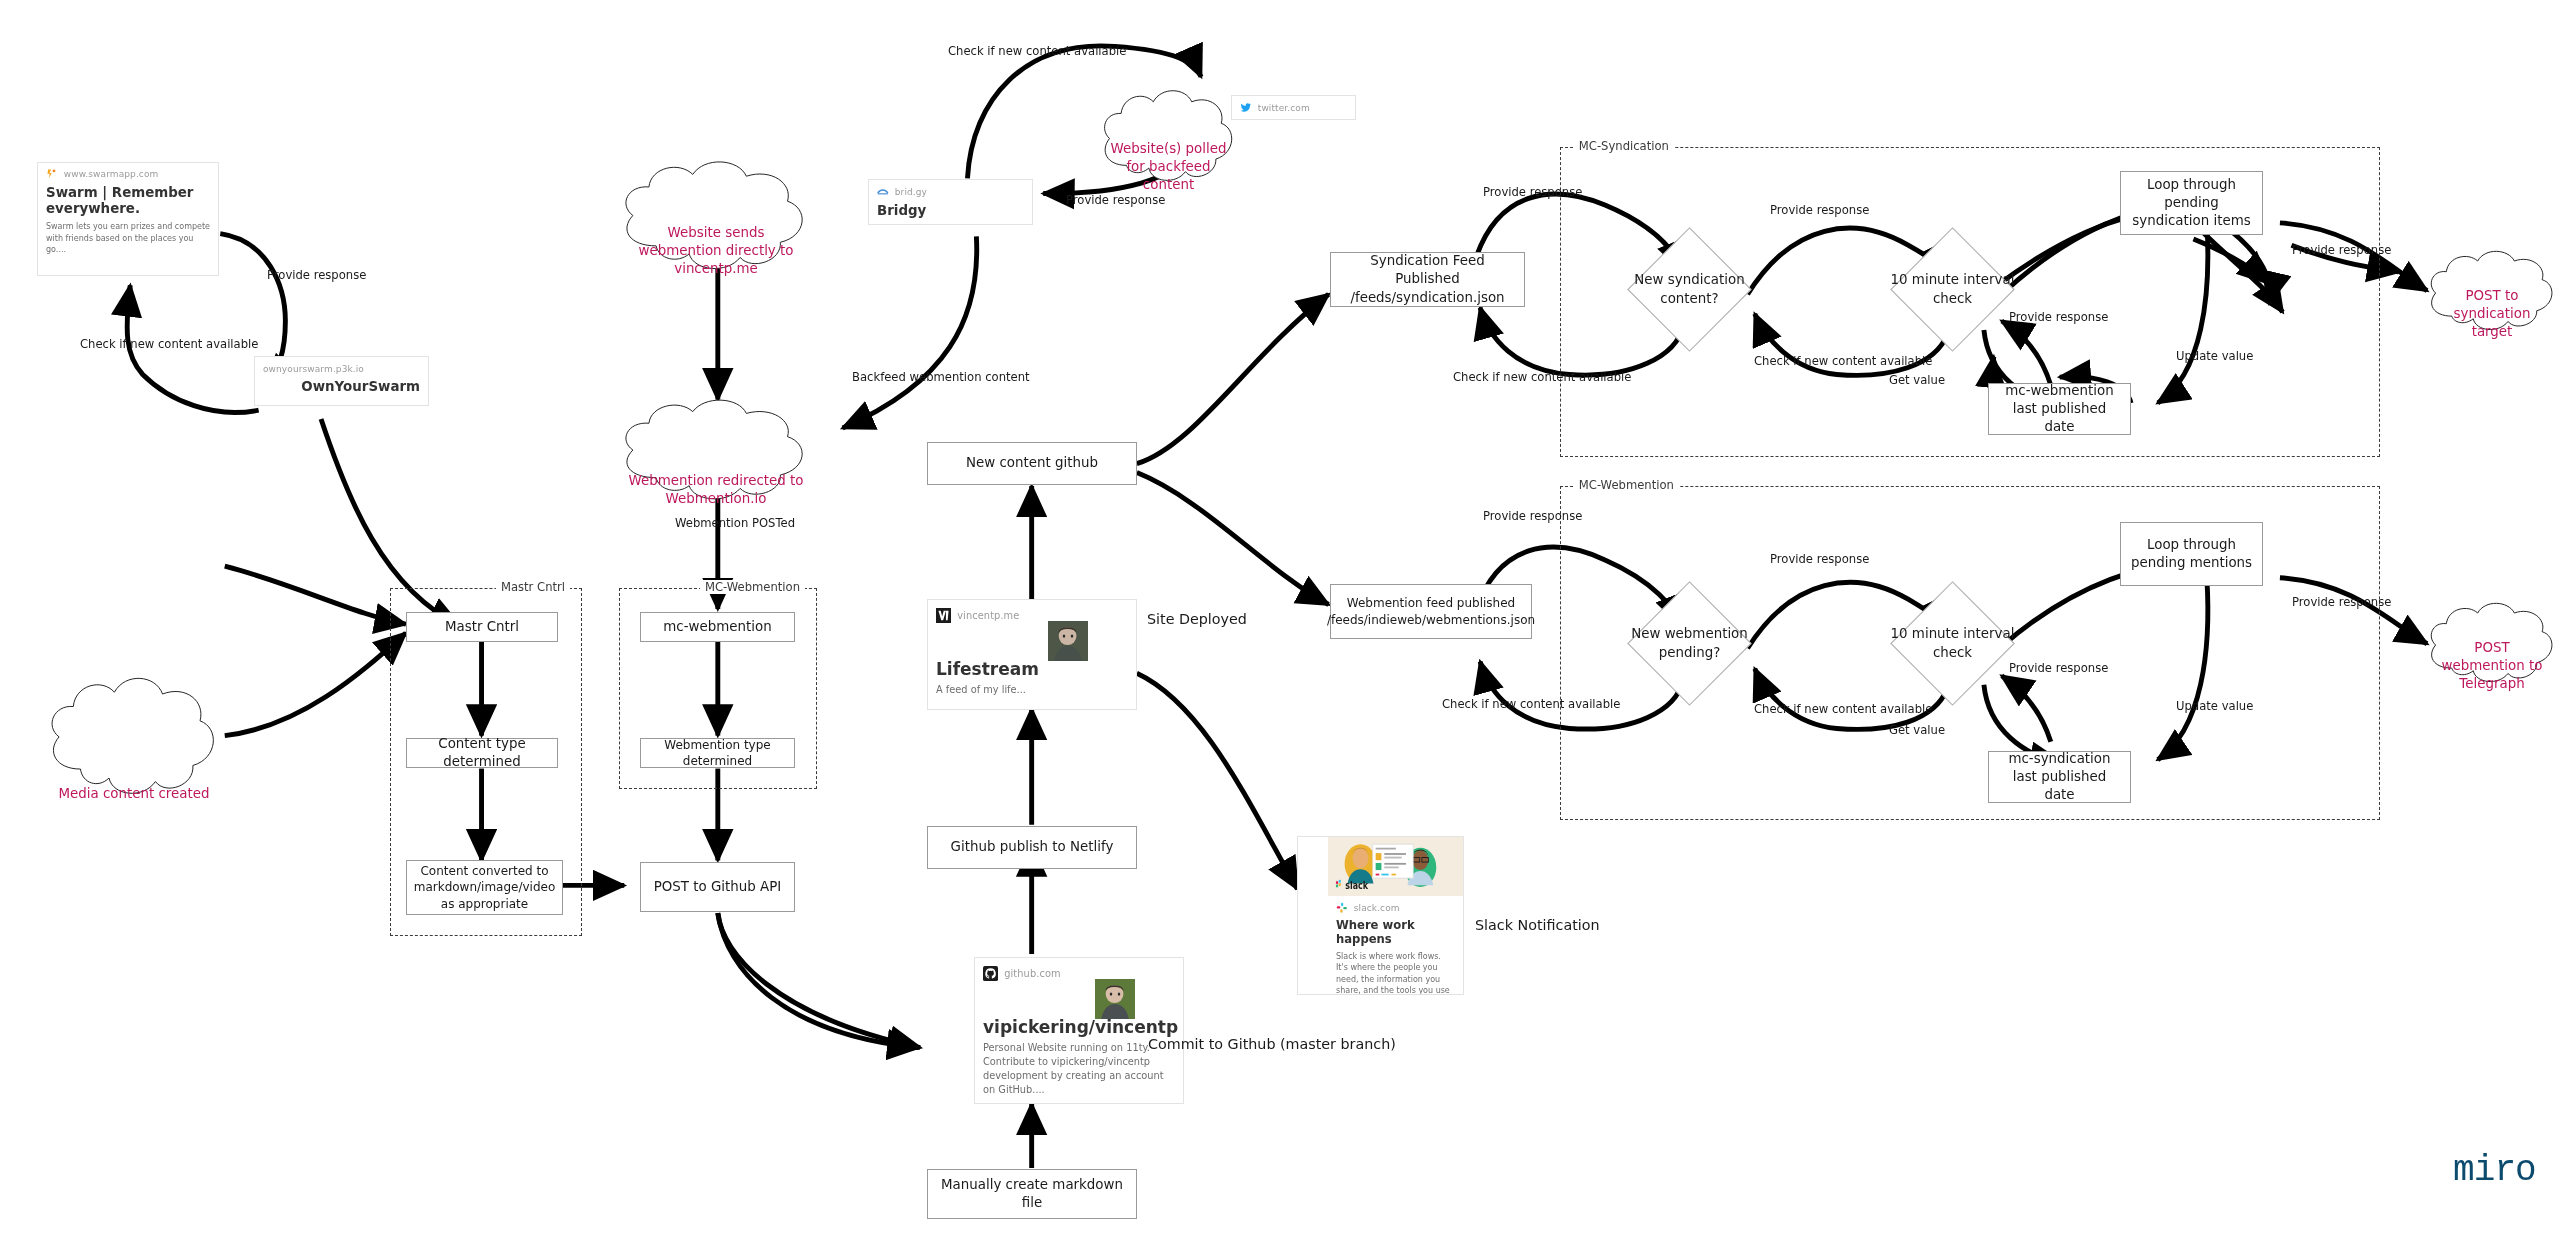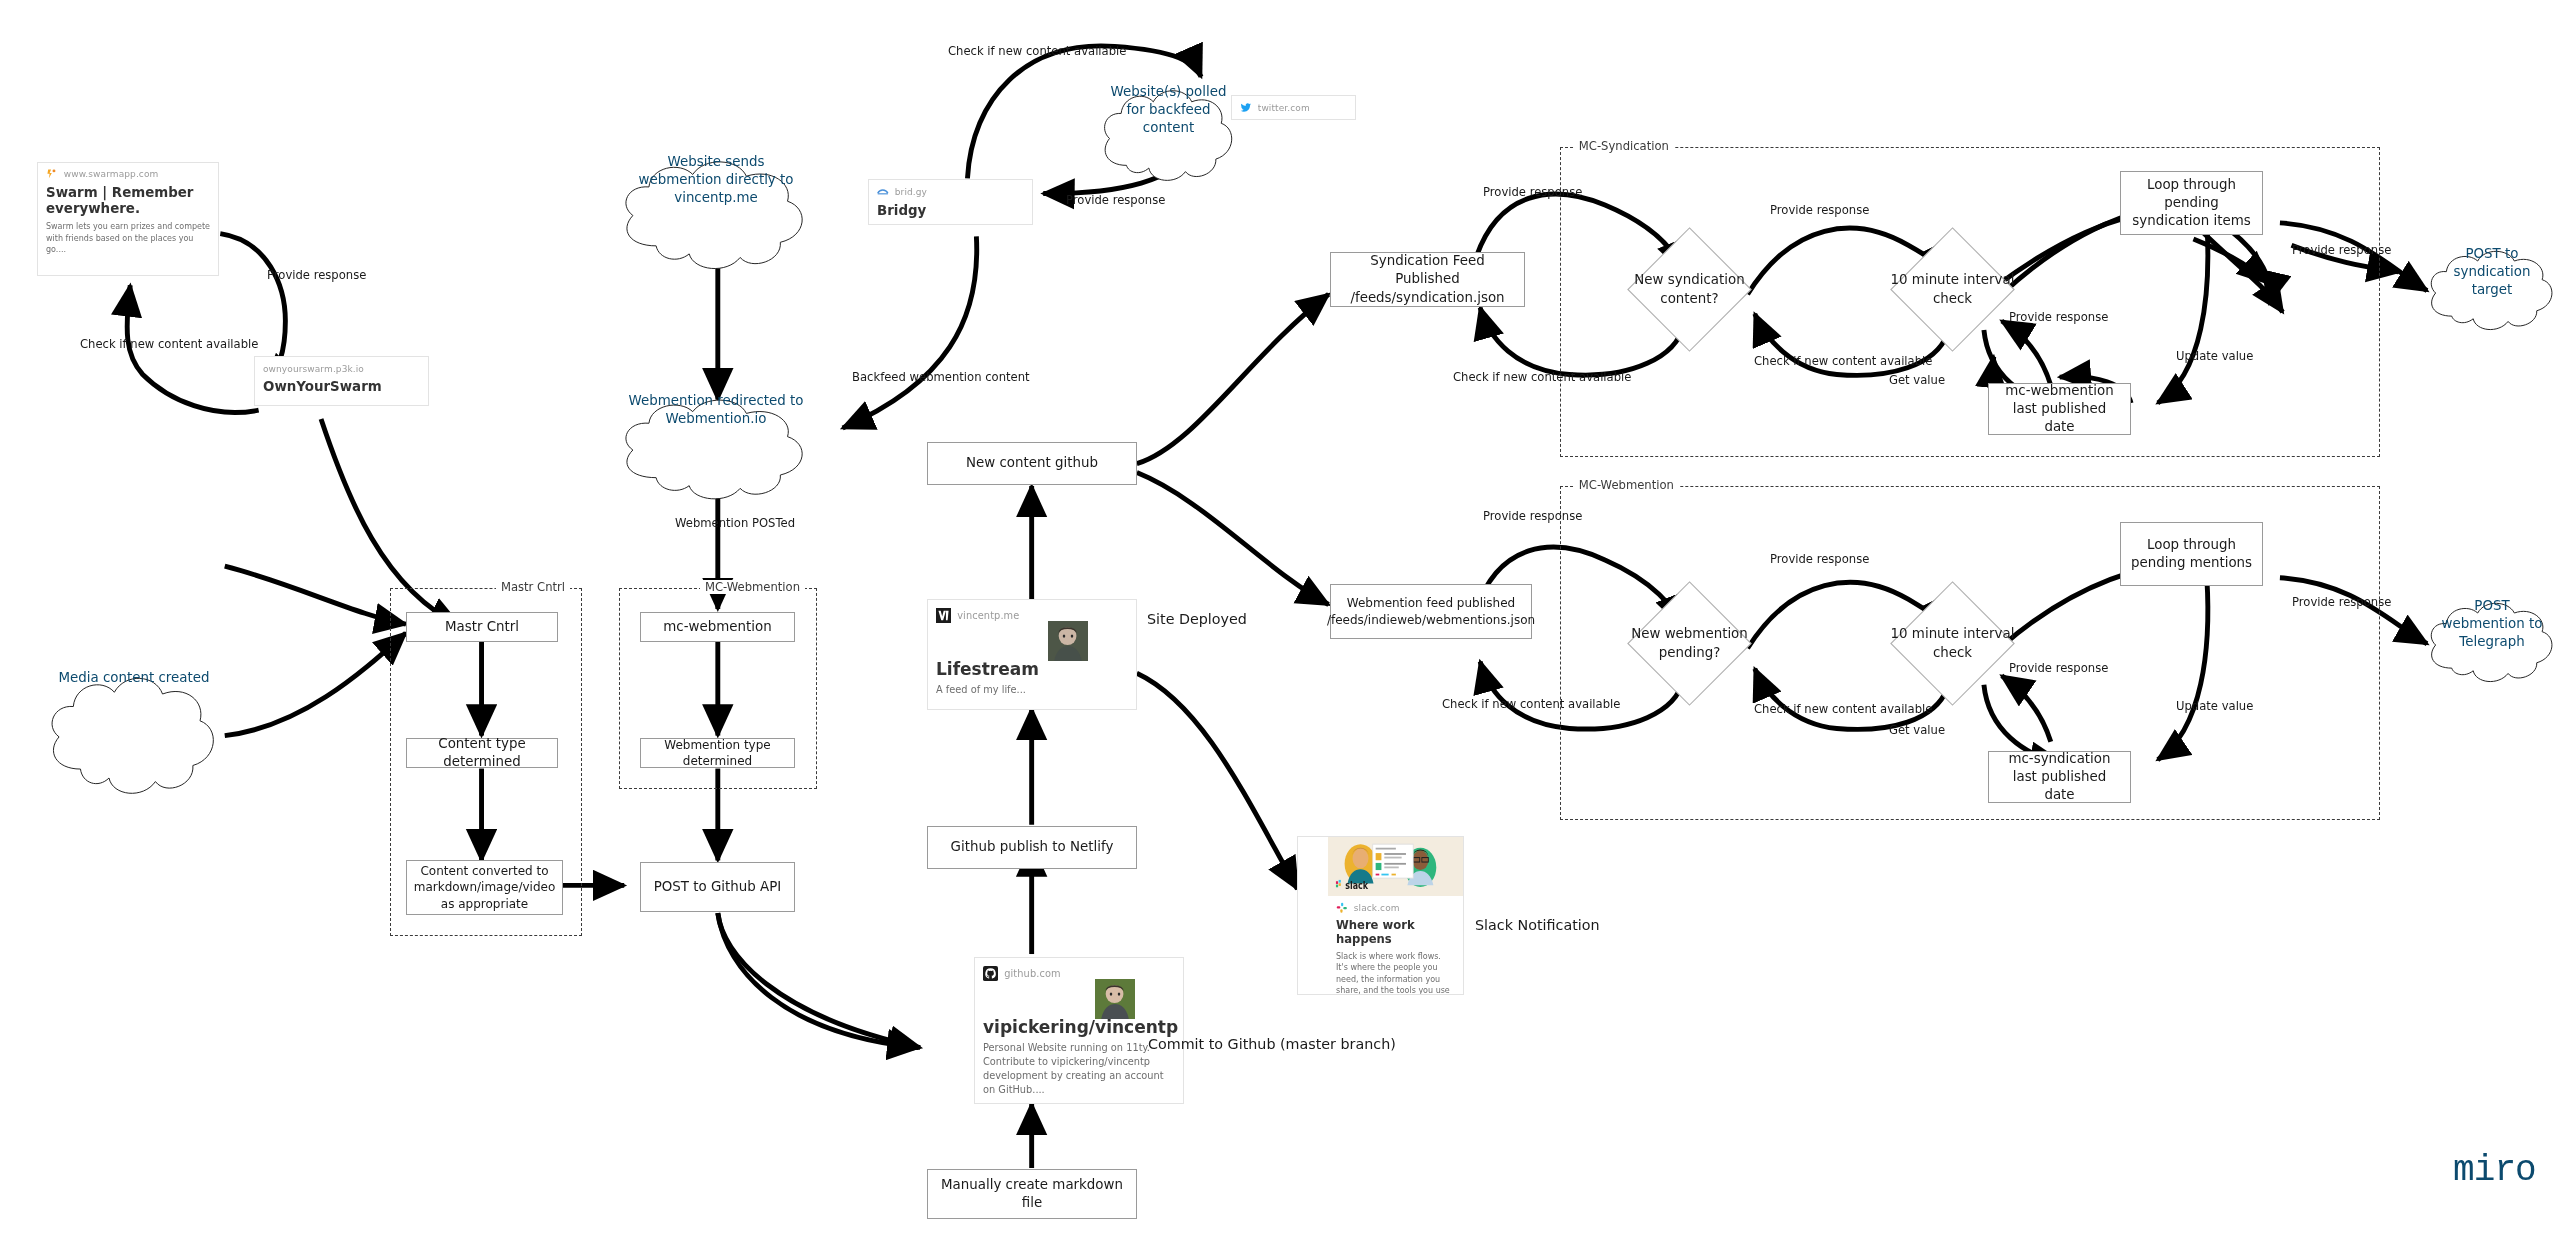--- a/index.html
+++ b/index.html
@@ -7,22 +7,22 @@
        font-family:"DejaVu Sans","Liberation Sans",sans-serif;color:#1a1a1a;}
   #canvas{position:absolute;left:0;top:0;width:2576px;height:1234px;}
   svg#wires{position:absolute;left:0;top:0;width:2576px;height:1234px;pointer-events:none;}
 
   
   .node{position:absolute;box-sizing:border-box;display:flex;align-items:center;
         justify-content:center;text-align:center;background:#fff;}
   .rect{border:1.3px solid #9a9a9a;font-size:13.4px;line-height:1.35;color:#1a1a1a;padding:3.6px 7.1px;}
 
   
-  .cloud{position:absolute;display:flex;align-items:flex-start;justify-content:center;
-         text-align:center;font-size:13.4px;line-height:1.35;color:#0c4a6e;}
+  .cloud{position:absolute;display:flex;align-items:flex-end;justify-content:center;
+         text-align:center;font-size:13.4px;line-height:1.35;color:#be185d;}
   .cloud .cloud-svg{position:absolute;left:0;top:0;width:100%;height:100%;}
   .cloud .cloud-txt{position:relative;z-index:2;padding:0 12.5px;}
 
   
   .diamond{position:absolute;display:flex;align-items:center;justify-content:center;
            text-align:center;font-size:13.4px;line-height:1.35;color:#1a1a1a;}
   .diamond .dia-svg{position:absolute;left:0;top:0;width:100%;height:100%;}
   .diamond .dia-txt{position:relative;z-index:2;}
 
   
@@ -153,21 +153,21 @@
       <svg class="card-fav" viewBox="0 0 16 16">
         <path d="M3 2 L7 2 L5 7 L8 7 L4 14 L5 8 L2 8 Z" fill="#f5a623"></path>
         <circle cx="11" cy="4" r="2" fill="#f08c28"></circle>
       </svg>
       <span class="card-dom">www.swarmapp.com</span>
     </div>
     <div class="card-title">Swarm | Remember everywhere.</div>
     <div class="card-desc">Swarm lets you earn prizes and compete with friends based on the places you go....</div>
   </div>
 
-  <div class="card" style="left:254px;top:356px;width:175px;height:50px;">
+  <div class="card" style="left:254px;top:356px;width:175px;height:50px;text-align:right;">
     <div class="card-head" style="padding-top:7.1px;">
       <span class="card-dom">ownyourswarm.p3k.io</span>
     </div>
     <div class="card-title">OwnYourSwarm</div>
   </div>
 
   <div class="card" style="left:868px;top:179px;width:165px;height:46px;">
     <div class="card-head" style="padding-top:6.2px;">
       <svg class="card-fav" viewBox="0 0 16 16">
         <path d="M1 10 C4 4, 12 4, 15 10" stroke="#4a90d9" stroke-width="2" fill="none"></path>

